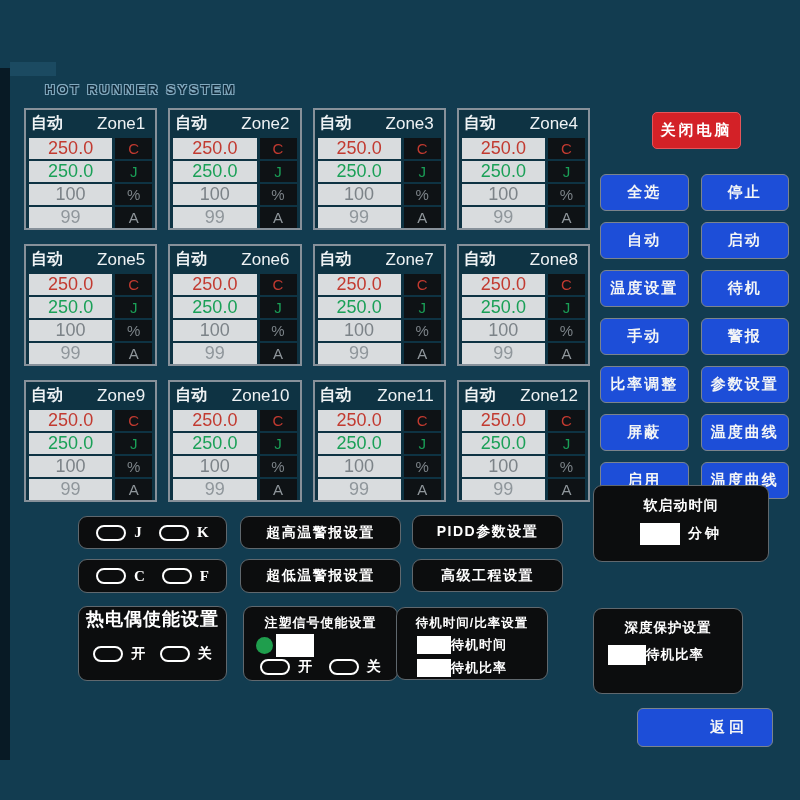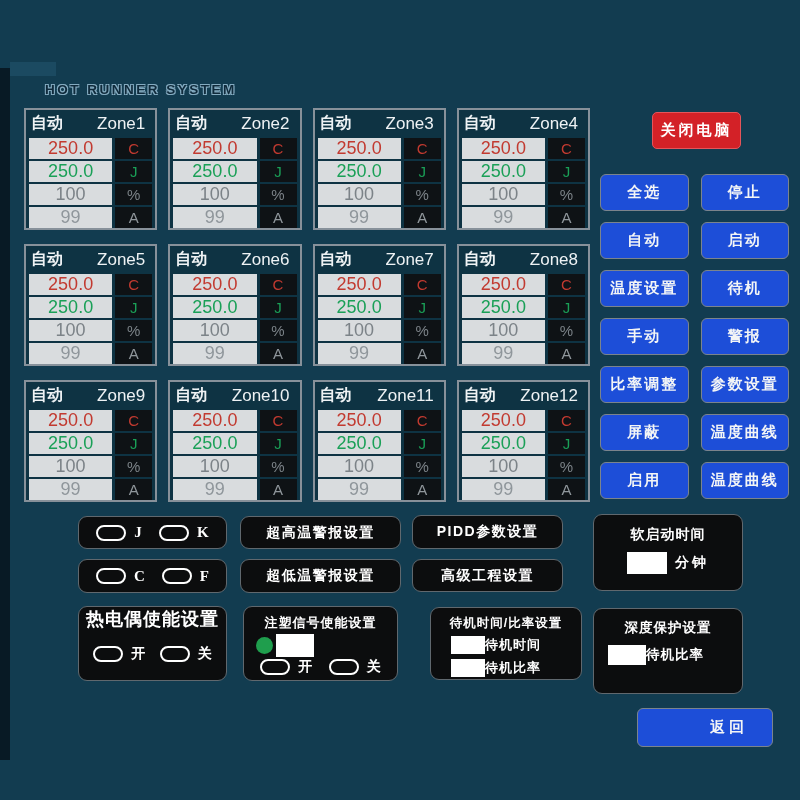--- a/index.html
+++ b/index.html
@@ -421,21 +421,21 @@
         <span class="tg-label">F</span>
       </span>
     </div>
   </div>
 
   <div class="bpanel bbtn" style="left:240px;top:516px;width:161px;height:33px;">超高温警报设置</div>
   <div class="bpanel bbtn" style="left:240px;top:559px;width:161px;height:34px;">超低温警报设置</div>
   <div class="bpanel bbtn" style="left:412px;top:515px;width:151px;height:34px;">PIDD参数设置</div>
   <div class="bpanel bbtn" style="left:412px;top:559px;width:151px;height:33px;">高级工程设置</div>
 
-  <div class="bpanel" style="left:593px;top:514px;width:150px;height:77px;">
+  <div class="bpanel" style="left:593px;top:485px;width:176px;height:77px;">
     <div class="panel-title" style="margin-top:11px;font-size:14px;">软启动时间</div>
     <div class="inline-row" style="margin-top:8px;">
       <span class="wbox" style="width:40px;height:22px;"></span>
       <span style="font-size:14px;font-weight:bold;letter-spacing:3px;margin-left:8px;">分钟</span>
     </div>
   </div>
 
   <div class="bpanel" style="left:78px;top:606px;width:149px;height:75px;">
     <div class="panel-title" style="font-size:18px;">热电偶使能设置</div>
     <div class="toggle-row" style="height:auto;margin-top:14px;">
@@ -461,21 +461,21 @@
         <span class="pill"></span>
         <span class="tg-label" style="font-family:'Liberation Sans',sans-serif;font-size:14px;">开</span>
       </span>
       <span class="toggle">
         <span class="pill"></span>
         <span class="tg-label" style="font-family:'Liberation Sans',sans-serif;font-size:14px;">关</span>
       </span>
     </div>
   </div>
 
-  <div class="bpanel" style="left:430px;top:607px;width:152px;height:73px;">
+  <div class="bpanel" style="left:396px;top:607px;width:152px;height:73px;">
     <div class="panel-title" style="margin-top:7px;font-size:12.5px;">待机时间/比率设置</div>
     <div style="display:flex;align-items:center;margin:4px 4px 0 20px;">
       <span class="wbox" style="width:34px;height:18px;"></span>
       <span style="font-size:13px;font-weight:bold;letter-spacing:1px;">待机时间</span>
     </div>
     <div style="display:flex;align-items:center;margin:5px 0 0 20px;">
       <span class="wbox" style="width:34px;height:18px;"></span>
       <span style="font-size:13px;font-weight:bold;letter-spacing:1px;">待机比率</span>
     </div>
   </div>

